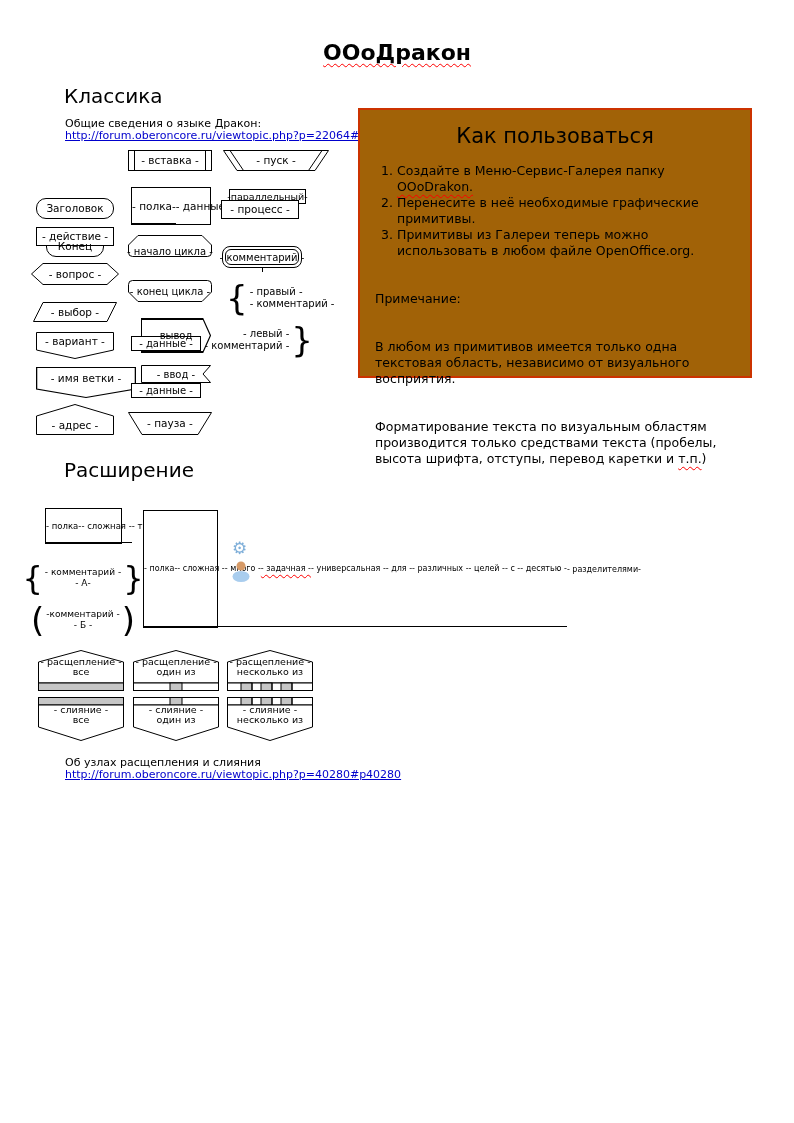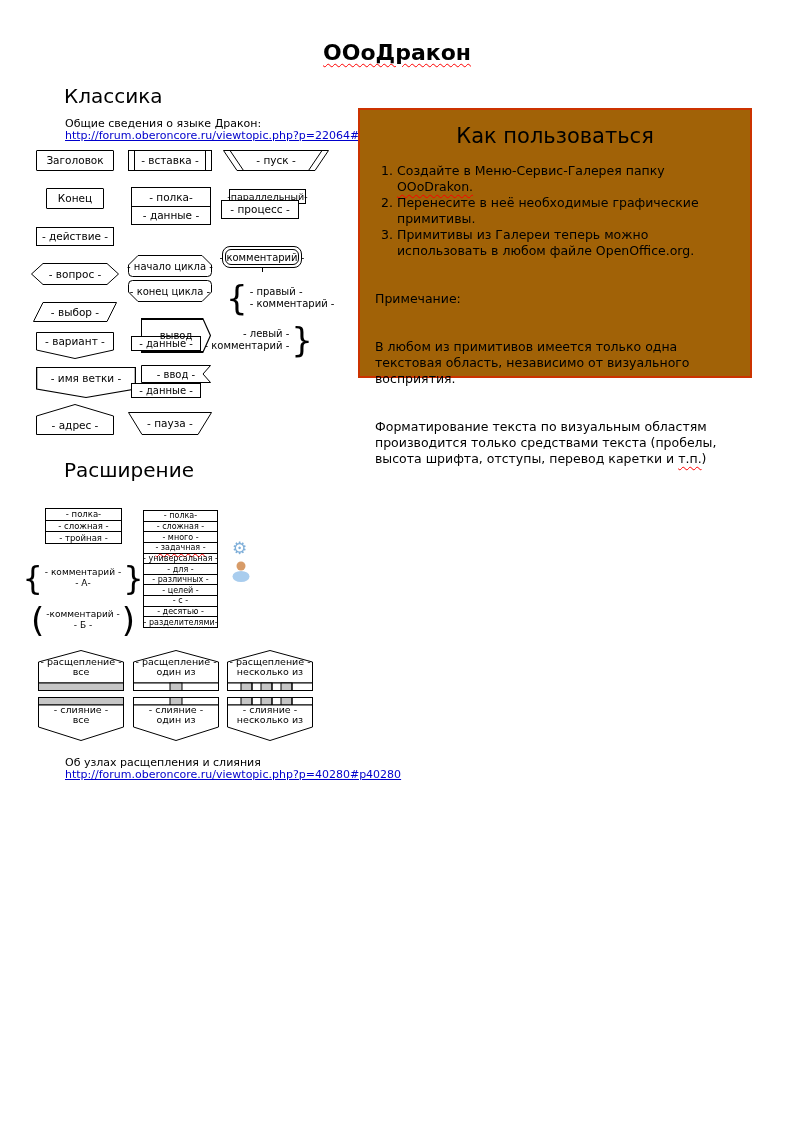--- a/index.html
+++ b/index.html
@@ -12,27 +12,27 @@
   .doc-title{left:0;right:0;top:40px;text-align:center;font-size:22px;font-weight:bold;}
   .wavy-red{text-decoration-line:underline;text-decoration-style:wavy;text-decoration-color:#ff0000;text-decoration-thickness:1px;text-underline-offset:3px;}
   .h1{font-size:20px;}
   .small{font-size:11px;line-height:12px;}
   .link{color:#0000CC;text-decoration:underline;cursor:pointer;font-size:11px;line-height:12px;display:inline-block;}
 
   
   .shape{position:absolute;display:flex;align-items:center;justify-content:center;
          text-align:center;font-size:10.5px;line-height:11px;white-space:nowrap;}
   .outline{border:1px solid #000;background:#fff;box-sizing:border-box;}
-  .stadium{border-radius:1px;}
+  .stadium{border-radius:10px;margin-top:48px;}
   .svgbg{position:absolute;left:0;top:0;width:100%;height:100%;}
   .lbl{position:relative;z-index:1;}
 
   
   .shelf{position:absolute;border:1px solid #000;background:#fff;box-sizing:border-box;
-         display:flex;flex-direction:column;}
+         display:flex;flex-direction:row;}
   .shelf .row{flex:1;display:flex;align-items:center;justify-content:center;
               border-bottom:1px solid #000;white-space:nowrap;}
   .shelf .row:last-child{border-bottom:none;}
 
   
   .vstavka-inner{position:absolute;left:5px;right:5px;top:0;bottom:0;
                  border-left:1px solid #000;border-right:1px solid #000;}
 
   
   .comment-outer{border:1px solid #000;border-radius:8px;background:#fff;box-sizing:border-box;}
@@ -124,21 +124,21 @@
   <div class="shape outline" style="left:128px;top:150px;width:84px;height:21px;">
     <div class="vstavka-inner"></div>
     <span class="lbl">- вставка -</span>
   </div>
 
   <div class="shelf" style="left:131px;top:187px;width:80px;height:38px;font-size:10.5px;">
     <div class="row">- полка-</div>
     <div class="row">- данные -</div>
   </div>
 
-  <div class="shape" style="left:128px;top:255px;width:84px;height:22px;">
+  <div class="shape" style="left:128px;top:235px;width:84px;height:22px;align-items:flex-end;">
     <svg class="svgbg" viewBox="0 0 84 22" preserveAspectRatio="none">
       <path d="M10,0.5 L74,0.5 L83.5,10 L83.5,17.5 Q83.5,21.5 79.5,21.5 L4.5,21.5 Q0.5,21.5 0.5,17.5 L0.5,10 Z" fill="#fff" stroke="#000"></path>
     </svg>
     <span class="lbl" style="font-size:10px;">- начало цикла -</span>
   </div>
 
   <div class="shape" style="left:128px;top:280px;width:84px;height:22px;">
     <svg class="svgbg" viewBox="0 0 84 22" preserveAspectRatio="none">
       <path d="M4.5,0.5 L79.5,0.5 Q83.5,0.5 83.5,4.5 L83.5,12 L74,21.5 L10,21.5 L0.5,12 L0.5,4.5 Q0.5,0.5 4.5,0.5 Z" fill="#fff" stroke="#000"></path>
     </svg>

